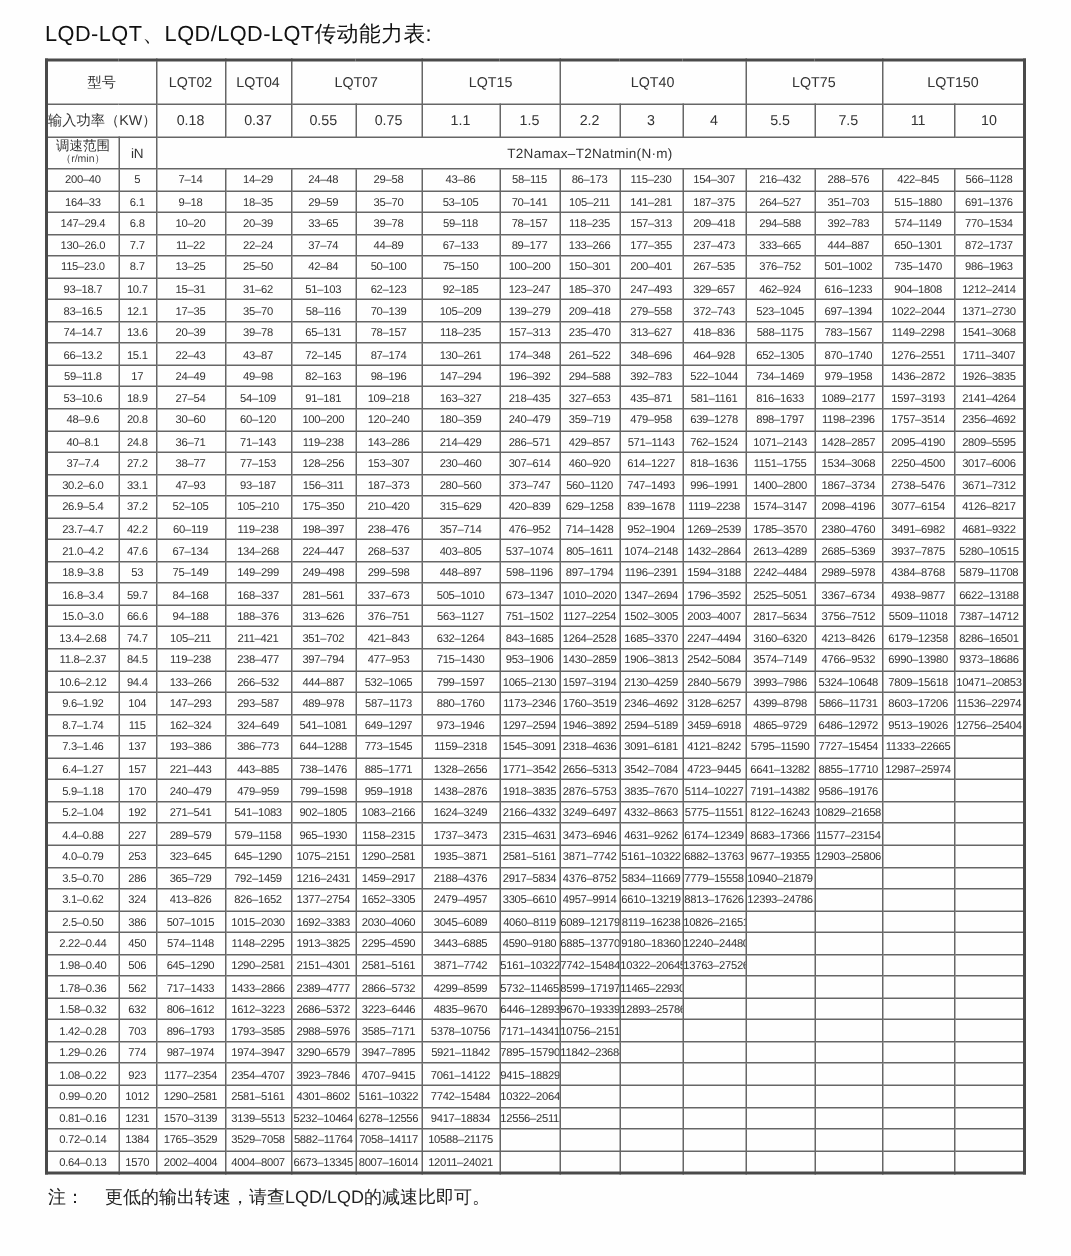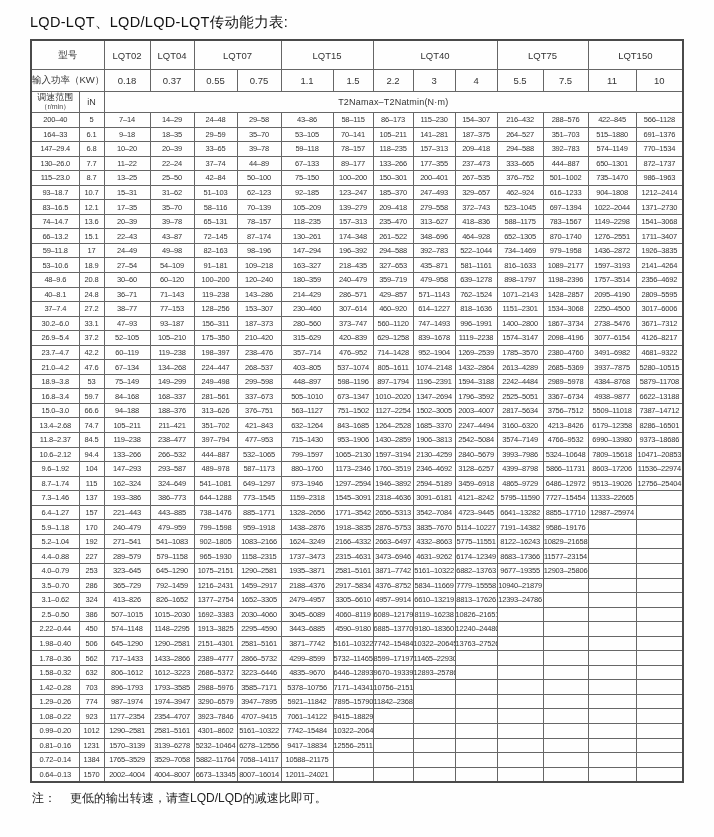--- a/index.html
+++ b/index.html
@@ -321,21 +321,21 @@
         <td>27.2</td>
         <td>38–77</td>
         <td>77–153</td>
         <td>128–256</td>
         <td>153–307</td>
         <td>230–460</td>
         <td>307–614</td>
         <td>460–920</td>
         <td>614–1227</td>
         <td>818–1636</td>
-        <td>1151–2301</td>
+        <td>1151–1755</td>
         <td>1534–3068</td>
         <td>2250–4500</td>
         <td>3017–6006</td>
       </tr>
       <tr class="data-row">
         <td class="range-cell">30.2–6.0</td>
         <td>33.1</td>
         <td>47–93</td>
         <td>93–187</td>
         <td>156–311</td>
@@ -590,21 +590,21 @@
       </tr>
       <tr class="data-row">
         <td class="range-cell">5.2–1.04</td>
         <td>192</td>
         <td>271–541</td>
         <td>541–1083</td>
         <td>902–1805</td>
         <td>1083–2166</td>
         <td>1624–3249</td>
         <td>2166–4332</td>
-        <td>2663–6497</td>
+        <td>3249–6497</td>
         <td>4332–8663</td>
         <td>5775–11551</td>
         <td>8122–16243</td>
         <td>10829–21658</td>
         <td></td>
         <td></td>
       </tr>
       <tr class="data-row">
         <td class="range-cell">4.4–0.88</td>
         <td>227</td>
@@ -823,21 +823,21 @@
         <td></td>
         <td></td>
         <td></td>
         <td></td>
         <td></td>
       </tr>
       <tr class="data-row">
         <td class="range-cell">0.81–0.16</td>
         <td>1231</td>
         <td>1570–3139</td>
-        <td>3139–6278</td>
+        <td>3139–5513</td>
         <td>5232–10464</td>
         <td>6278–12556</td>
         <td>9417–18834</td>
         <td>12556–25112</td>
         <td></td>
         <td></td>
         <td></td>
         <td></td>
         <td></td>
         <td></td>

